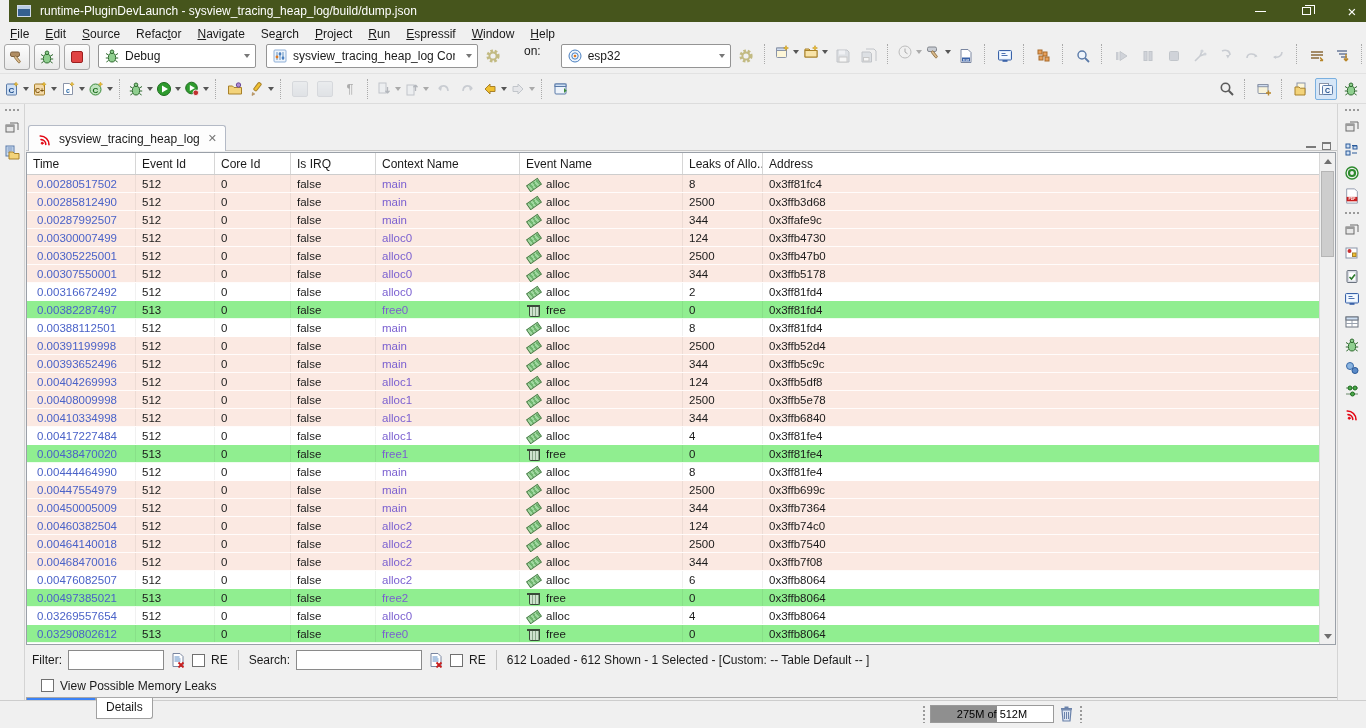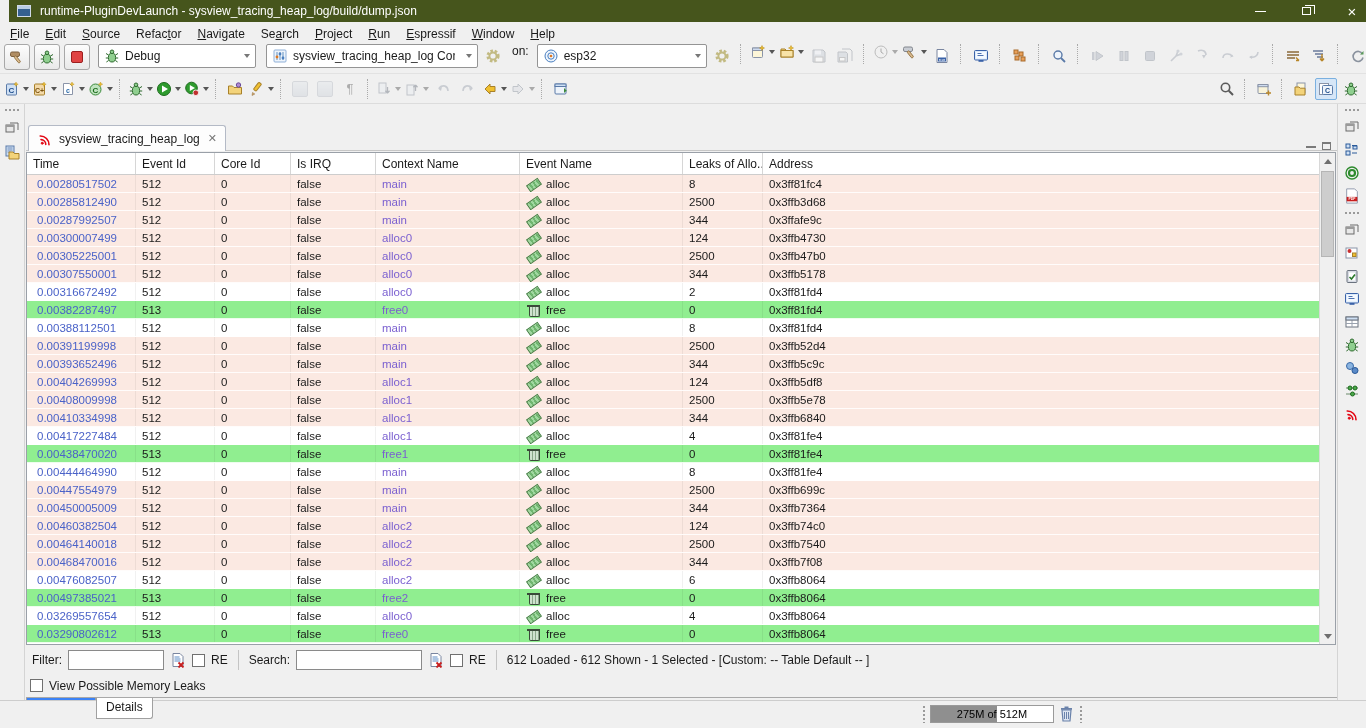--- a/index.html
+++ b/index.html
@@ -31,21 +31,21 @@
 .chev{width:0;height:0;border-left:3.5px solid transparent;border-right:3.5px solid transparent;border-top:4px solid #555;margin-left:2px;flex:none}
 .combo{height:24px;background:#fff;border:1px solid #949494;border-radius:2px;display:flex;align-items:center;padding:0 5px;gap:5px;flex:none}
 .combo .chev{border-top-color:#777;margin-left:6px}
 .vsep{width:3px;height:20px;border-left:1px dotted #aaa;margin:0 3px;flex:none}
 .ic16{width:16px;height:16px;flex:none;display:block}
 .ph{width:16px;height:16px;border-radius:2px;background:linear-gradient(#e3e7ec,#cdd2da);border:1px solid #b7bcc4;flex:none}
 .dis{opacity:.45}
 .stop-sq{width:12px;height:12px;background:#e04343;border:1px solid #9c1f1f;border-radius:2px}
 .persp-active{border:1px solid #7ab0e0;background:#d6e6f7;border-radius:2px;padding:2px;display:flex}
 .spacer{flex:1}
-.on-label{margin:0 4px;white-space:nowrap}
+.on-label{margin:0 16px;white-space:nowrap}
 
 
 .workbench{position:absolute;top:104px;left:0;width:1366px;height:596px;background:#f0f0f0}
 .leftbar{position:absolute;left:0;top:0;width:25px;height:596px;border-right:1px solid #d4d4d4;display:flex;flex-direction:column;align-items:center;gap:8px;padding-top:4px}
 .rightbar{position:absolute;right:0;top:0;width:29px;height:596px;border-left:1px solid #d4d4d4;display:flex;flex-direction:column;align-items:center;gap:7px;padding-top:4px}
 .grip-h{width:16px;height:4px;background-image:radial-gradient(#9a9a9a 1px,transparent 1.1px);background-size:4px 4px;flex:none}
 .center{position:absolute;left:26px;top:18px;width:1311px;height:596px}
 
 
 .tabstrip{position:absolute;left:0;top:0;width:100%;height:29px;border-bottom:1px solid #c6c6c6;display:flex;align-items:flex-end}
@@ -81,21 +81,21 @@
 
 
 .filterbar{position:absolute;left:0;top:524px;width:100%;height:28px;display:flex;align-items:center;gap:6px;padding-left:6px;background:#f0f0f0}
 .txtinput{width:96px;height:20px;background:#fff;border:1px solid #8a8a8a}
 .txtinput.search{width:126px}
 .cbx{width:13px;height:13px;background:#fff;border:1px solid #707070;flex:none}
 .fsep{width:1px;height:20px;background:#c4c4c4;margin:0 4px;flex:none}
 .status-text{white-space:nowrap}
 
 
-.leaksrow{position:absolute;left:0;top:552px;width:100%;height:23px;display:flex;align-items:center;gap:6px;padding-left:4px;background:#f0f0f0}
+.leaksrow{position:absolute;left:0;top:552px;width:100%;height:23px;display:flex;align-items:center;gap:6px;padding-left:15px;background:#f0f0f0}
 .bottomtabs{position:absolute;left:0;top:575px;width:100%;height:21px;border-top:1px solid #a8a8a8;background:#f0f0f0;display:flex;align-items:flex-start}
 .btab{height:19px;padding:2px 9px;border:1px solid #a0a0a0;border-top:none;background:#3b82f6;white-space:nowrap}
 .btab.active{background:#fff;border-radius:0 0 3px 0;height:21px;position:relative;z-index:2}
 
 
 .statusbar{position:absolute;top:700px;left:0;width:1366px;height:28px;background:#f0f0f0;border-top:1px solid #cdcdcd}
 .memgroup{position:absolute;left:922px;top:4px;display:flex;align-items:center;gap:4px}
 .grip-v{width:4px;height:18px;background-image:radial-gradient(#9a9a9a 1px,transparent 1.1px);background-size:4px 4px}
 .memgauge{position:relative;width:124px;height:18px;border:1px solid #9a9a9a;background:#fff;overflow:hidden}
 .memfill{position:absolute;left:0;top:0;height:100%;background:#8f8f8f}

